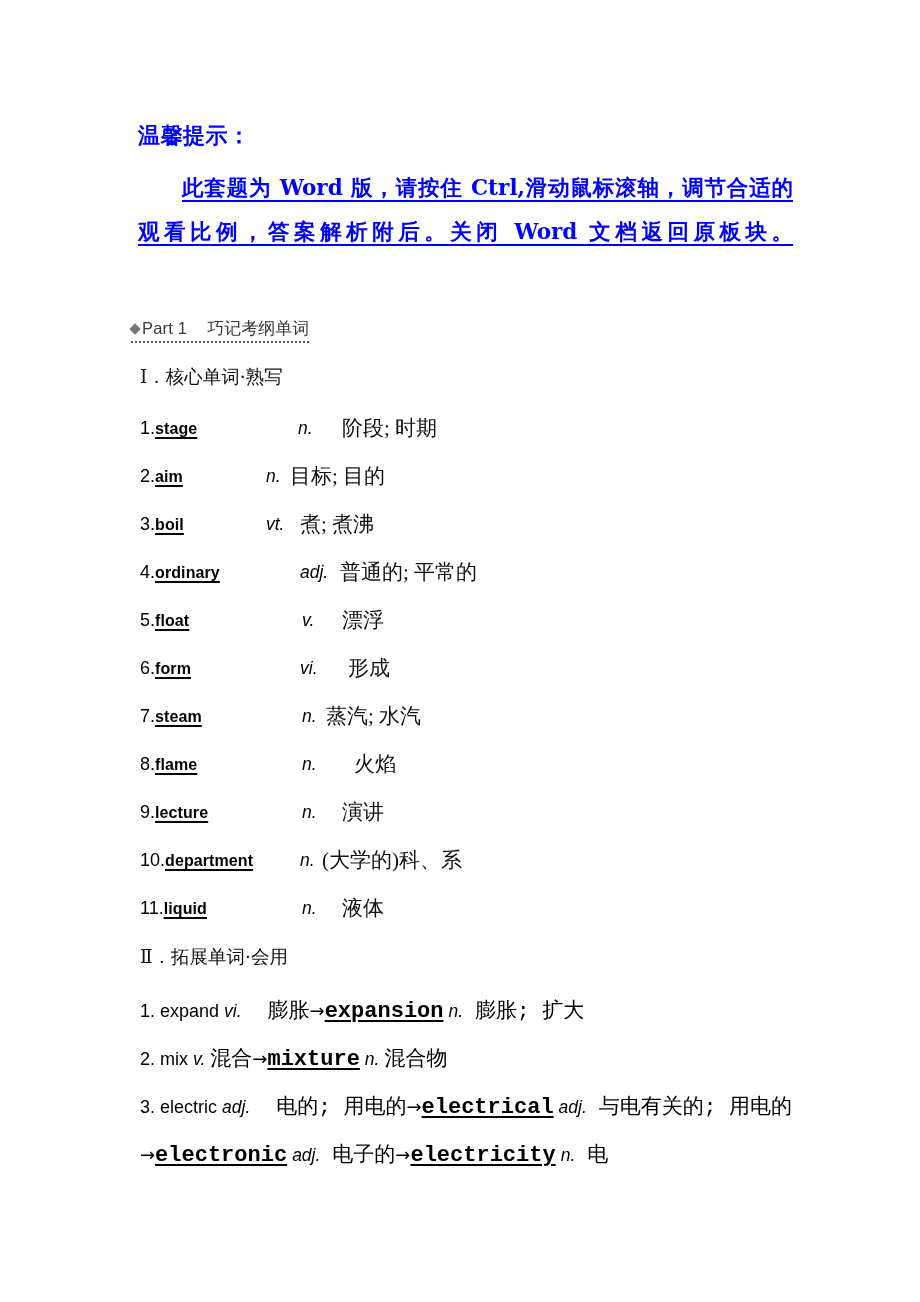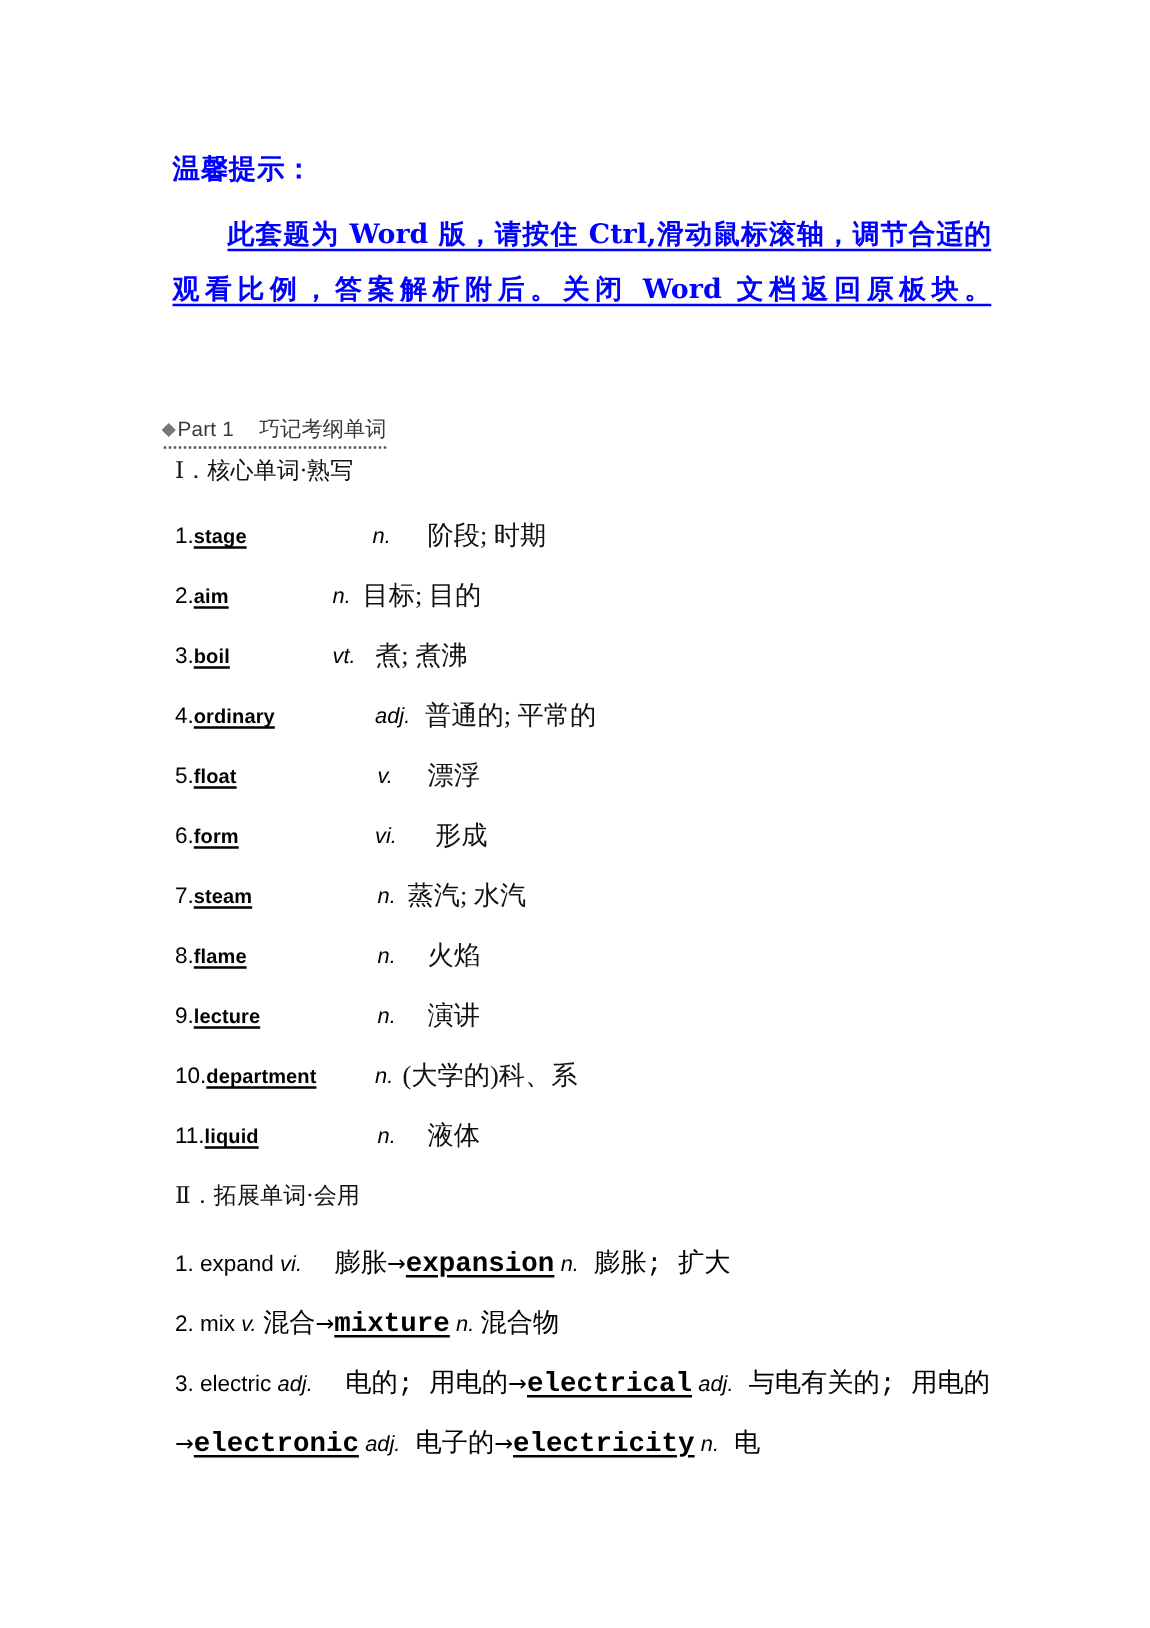--- a/index.html
+++ b/index.html
@@ -70,21 +70,21 @@
     font-size: 30px;
     line-height: 38px;
     letter-spacing: -0.2px;
   }
   .module-title .gap { display: inline-block; width: 26px; }
 
   
   .part-heading {
     position: absolute;
     left: 131px;
-    top: 332px;
+    top: 316px;
     font-size: 16.5px;
     line-height: 24px;
     white-space: nowrap;
     color: #3a3a3a;
     border-bottom: 2px dotted #555;
     padding-bottom: 1px;
     text-align: right;
   }
   .part-heading .diamond {
     display: inline-block;
@@ -209,21 +209,21 @@
   <div class="section-heading" id="sec-2"><span>Ⅱ</span><span>．拓展单词·会用</span></div>
 
   <div id="vocab-container">
       <div class="vocab-row" style="top: 411px;"><span class="vocab-num">1. </span><span class="vocab-word">stage</span><span class="vocab-pos" style="left: 158px;">n.</span><span class="vocab-def" style="left: 202px;">阶段; 时期</span></div>
       <div class="vocab-row" style="top: 459px;"><span class="vocab-num">2. </span><span class="vocab-word">aim</span><span class="vocab-pos" style="left: 126px;">n.</span><span class="vocab-def" style="left: 150px;">目标; 目的</span></div>
       <div class="vocab-row" style="top: 507px;"><span class="vocab-num">3. </span><span class="vocab-word">boil</span><span class="vocab-pos" style="left: 126px;">vt.</span><span class="vocab-def" style="left: 160px;">煮; 煮沸</span></div>
       <div class="vocab-row" style="top: 555px;"><span class="vocab-num">4. </span><span class="vocab-word">ordinary</span><span class="vocab-pos" style="left: 160px;">adj.</span><span class="vocab-def" style="left: 200px;">普通的; 平常的</span></div>
       <div class="vocab-row" style="top: 603px;"><span class="vocab-num">5. </span><span class="vocab-word">float</span><span class="vocab-pos" style="left: 162px;">v.</span><span class="vocab-def" style="left: 202px; text-align: right;">漂浮</span></div>
       <div class="vocab-row" style="top: 651px;"><span class="vocab-num">6. </span><span class="vocab-word">form</span><span class="vocab-pos" style="left: 160px;">vi.</span><span class="vocab-def" style="left: 208px;">形成</span></div>
       <div class="vocab-row" style="top: 699px;"><span class="vocab-num">7. </span><span class="vocab-word">steam</span><span class="vocab-pos" style="left: 162px;">n.</span><span class="vocab-def" style="left: 186px;">蒸汽; 水汽</span></div>
-      <div class="vocab-row" style="top: 747px;"><span class="vocab-num">8. </span><span class="vocab-word">flame</span><span class="vocab-pos" style="left: 162px;">n.</span><span class="vocab-def" style="left: 202px;">火焰</span></div>
+      <div class="vocab-row" style="top: 747px;"><span class="vocab-num">8. </span><span class="vocab-word">flame</span><span class="vocab-pos" style="left: 162px;">n.</span><span class="vocab-def" style="left: 214px;">火焰</span></div>
       <div class="vocab-row" style="top: 795px;"><span class="vocab-num">9. </span><span class="vocab-word">lecture</span><span class="vocab-pos" style="left: 162px;">n.</span><span class="vocab-def" style="left: 202px;">演讲</span></div>
       <div class="vocab-row" style="top: 843px;"><span class="vocab-num">10. </span><span class="vocab-word">department</span><span class="vocab-pos" style="left: 160px;">n.</span><span class="vocab-def" style="left: 182px;">(大学的)科、系</span></div>
       <div class="vocab-row" style="top: 891px;"><span class="vocab-num">11. </span><span class="vocab-word">liquid</span><span class="vocab-pos" style="left: 162px;">n.</span><span class="vocab-def" style="left: 202px;">液体</span></div>
     </div>
 
   <div id="deriv-container">
       <div class="deriv-row" style="top: 995px;"><span class="base">1. </span><span class="base">expand</span><span class="sp-sm"></span><span class="posi">vi.</span><span class="sp-lg"></span><span class="cn">膨胀</span><span class="arrow">→</span><span class="dword">expansion</span><span class="sp-sm"></span><span class="posi">n.</span><span class="sp-md"></span><span class="cn">膨胀; 扩大</span></div>
       <div class="deriv-row" style="top: 1043px;"><span class="base">2. </span><span class="base">mix</span><span class="sp-sm"></span><span class="posi">v.</span><span class="sp-sm"></span><span class="cn">混合</span><span class="arrow">→</span><span class="dword">mixture</span><span class="sp-sm"></span><span class="posi">n.</span><span class="sp-sm"></span><span class="cn">混合物</span></div>
       <div class="deriv-row" style="top: 1091px;"><span class="base">3. </span><span class="base">electric</span><span class="sp-sm"></span><span class="posi">adj.</span><span class="sp-lg"></span><span class="cn">电的; 用电的</span><span class="arrow">→</span><span class="dword">electrical</span><span class="sp-sm"></span><span class="posi">adj.</span><span class="sp-md"></span><span class="cn">与电有关的; 用电的</span></div>
       <div class="deriv-row" style="top: 1139px;"><span class="arrow">→</span><span class="dword">electronic</span><span class="sp-sm"></span><span class="posi">adj.</span><span class="sp-md"></span><span class="cn">电子的</span><span class="arrow">→</span><span class="dword">electricity</span><span class="sp-sm"></span><span class="posi">n.</span><span class="sp-md"></span><span class="cn">电</span></div>

